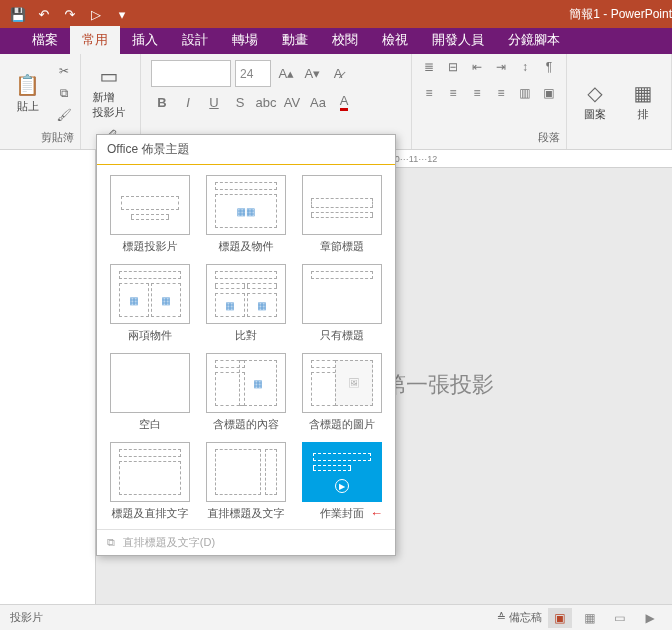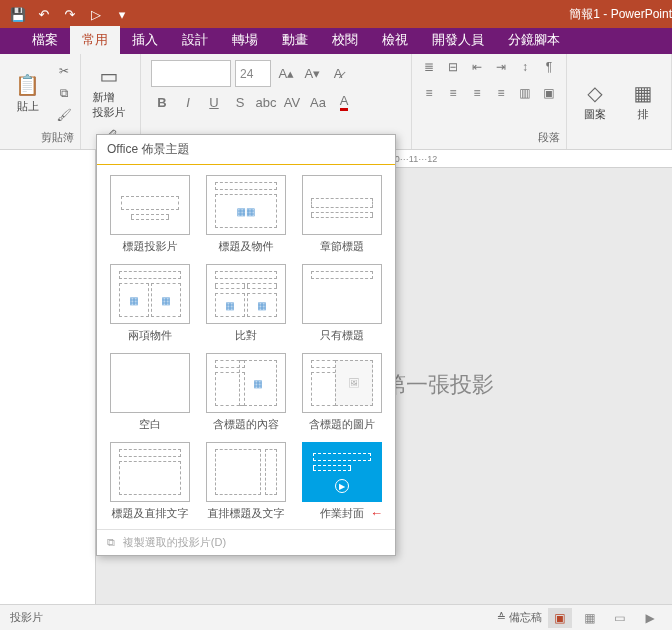--- a/index.html
+++ b/index.html
@@ -319,21 +319,21 @@
           <div class="sub"></div>
           <div class="circ">▶</div>
         </div>
       <div class="layout-label">作業封面</div>
       <span style="position:absolute; right:6px; bottom:6px; color:#d22; font-size:13px;">←</span>
     </div>
 
   </div>
   <div class="dd-footer">
     <span>⧉</span>
-    <span>複製選取的投影片(D)</span>
+    <span>直排標題及文字(D)</span>
   </div>
 </div>
 
 <div class="statusbar">
   <div class="sb-left">
     <span>投影片</span>
   </div>
   <div class="sb-right">
     <span>≙ 備忘稿</span>
     <div class="view-btn active">▣</div>

